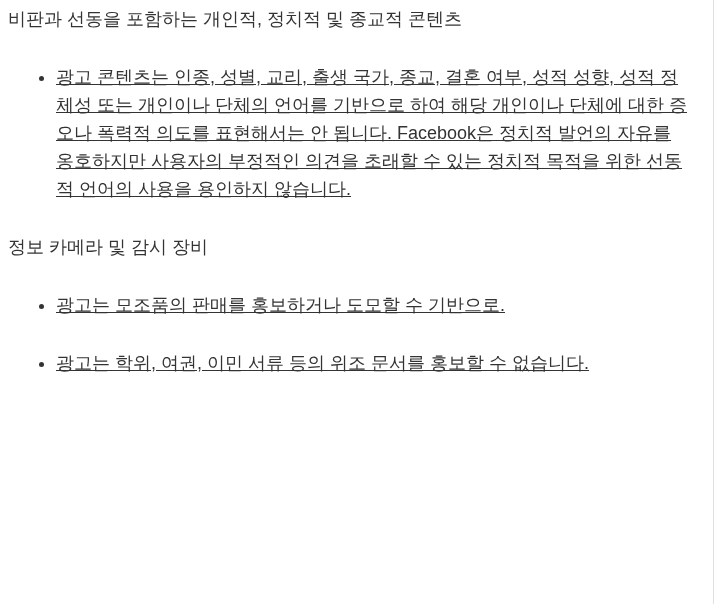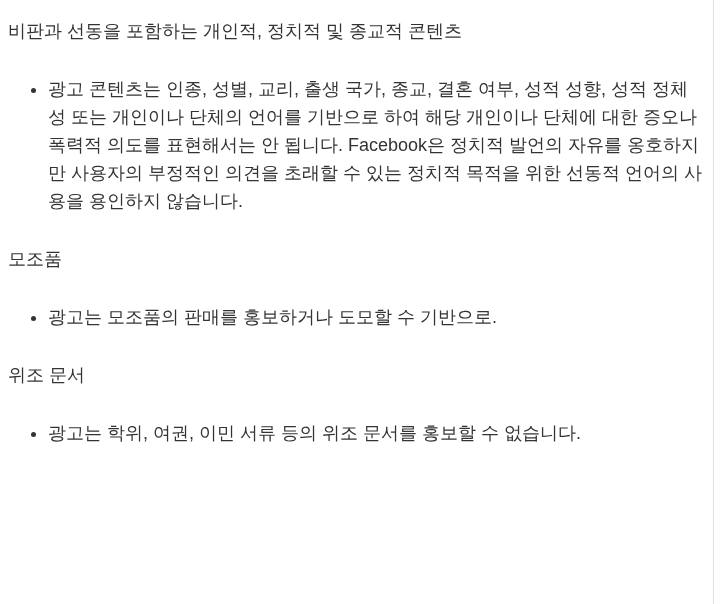--- a/index.html
+++ b/index.html
@@ -20,46 +20,46 @@
     color: #333333;
     overflow: hidden;
   }
   .section-heading {
     margin: 30px 0;
     font-weight: normal;
     font-size: 18px;
     line-height: 28px;
   }
   .section-heading.first {
-    margin-top: 12px;
+    margin-top: 0;
   }
   .bullet-list {
-    margin: 30px 0;
+    margin: 30px 8px;
     padding-left: 40px;
     list-style: disc outside;
+    text-decoration: underline;
   }
   .bullet-list li {
     margin: 0;
     padding: 0;
   }
 </style>
 </head>
 <body>
 
 <div class="page">
 
   <p class="section-heading first">비판과 선동을 포함하는 개인적, 정치적 및 종교적 콘텐츠</p>
   <ul class="bullet-list">
     <li>광고 콘텐츠는 인종, 성별, 교리, 출생 국가, 종교, 결혼 여부, 성적 성향, 성적 정체성 또는 개인이나 단체의 언어를 기반으로 하여 해당 개인이나 단체에 대한 증오나 폭력적 의도를 표현해서는 안 됩니다. Facebook은 정치적 발언의 자유를 옹호하지만 사용자의 부정적인 의견을 초래할 수 있는 정치적 목적을 위한 선동적 언어의 사용을 용인하지 않습니다.</li>
   </ul>
 
+  <p class="section-heading">정보 카메라 및 감시 장비</p>
 
-  <p class="section-heading">모조품</p>
   <ul class="bullet-list">
     <li>광고는 모조품의 판매를 홍보하거나 도모할 수 기반으로.</li>
   </ul>
 
-  <p class="section-heading">위조 문서</p>
   <ul class="bullet-list">
     <li>광고는 학위, 여권, 이민 서류 등의 위조 문서를 홍보할 수 없습니다.</li>
   </ul>
 
 </div>
 
 </body></html>

